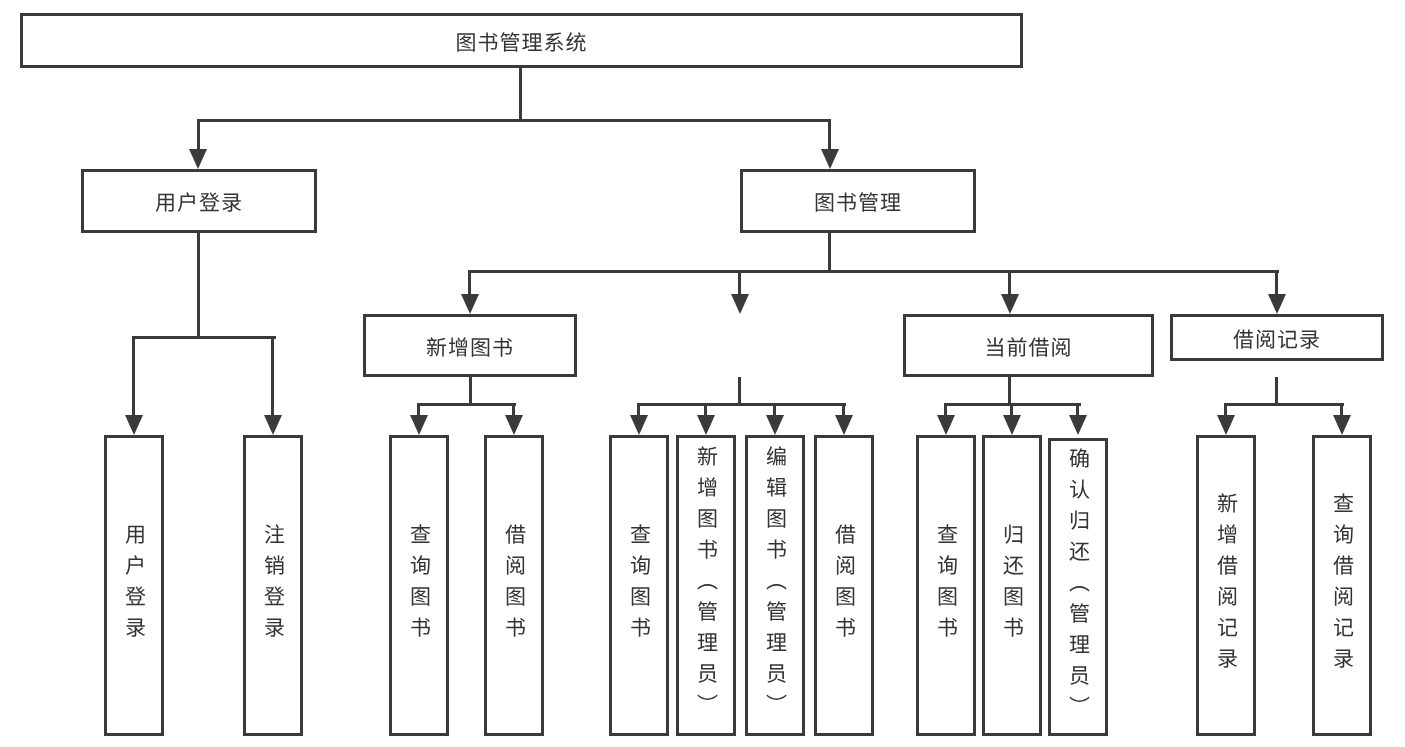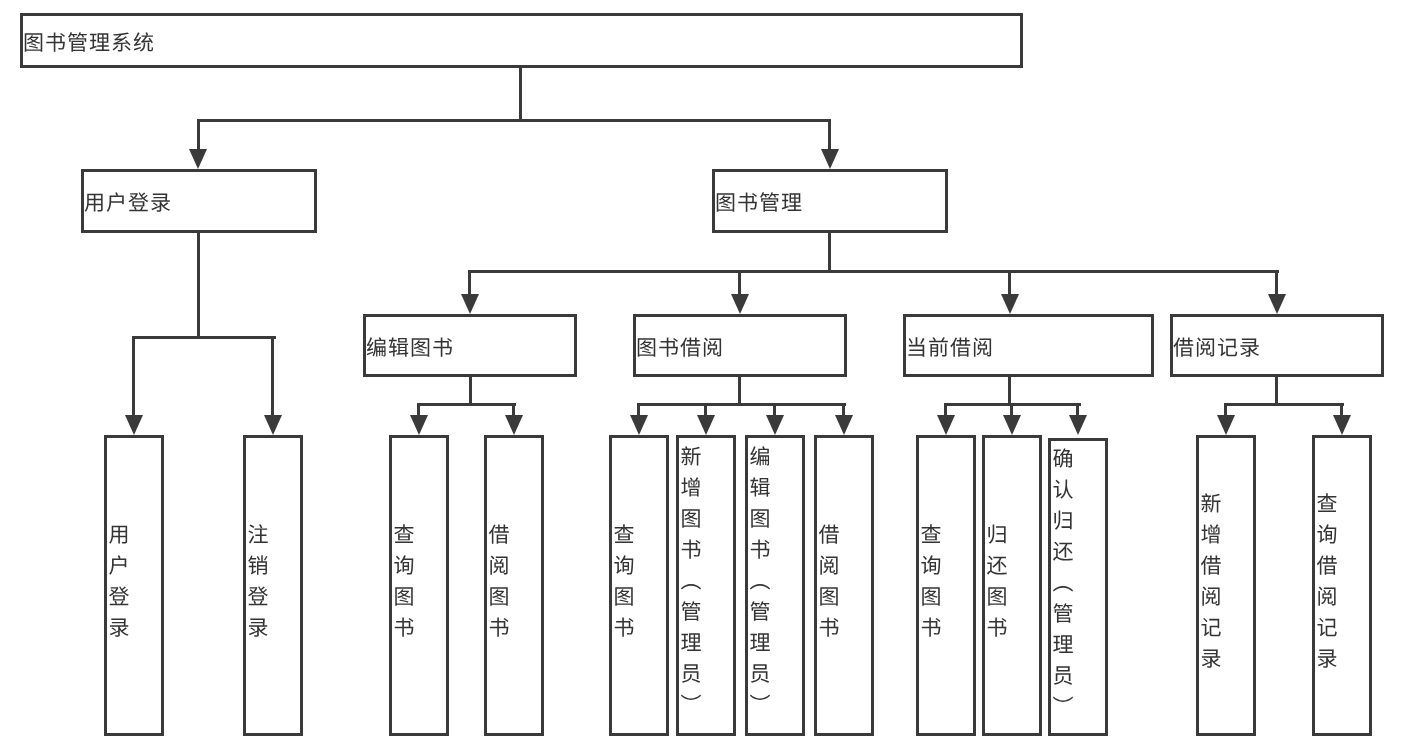--- a/index.html
+++ b/index.html
@@ -15,21 +15,21 @@
     background:var(--bg);
     font-family:"Liberation Sans","DejaVu Sans",sans-serif;
     color:var(--text);
     overflow:hidden;
   }
   .node{
     position:absolute;
     border:3px solid var(--line);
     background:#fff;
     box-sizing:border-box;
-    display:flex;align-items:center;
+    display:flex;align-items:center;justify-content:center;
   }
   .hnode{font-size:21px;letter-spacing:1px;}
   .leaf .vtext{
     writing-mode:vertical-rl;
     text-orientation:mixed;
     font-size:21px;
     letter-spacing:10px;
     line-height:1;
     white-space:nowrap;
   }
@@ -62,21 +62,21 @@
   <div class="vline" style="left:519px;top:68px;height:53px"></div>
   <div class="hline" style="left:197px;top:119px;width:634px"></div>
   <div class="vline" style="left:197px;top:119px;height:33px"></div>
   <div class="arrowhead" style="left:189px;top:149px"></div>
   <div class="vline" style="left:828px;top:119px;height:33px"></div>
   <div class="arrowhead" style="left:821px;top:149px"></div>
 
   <div class="node hnode" style="left:81px;top:169px;width:236px;height:64px">
     <span>用户登录</span>
   </div>
-  <div class="node hnode" style="left:712px;top:169px;width:236px;height:64px">
+  <div class="node hnode" style="left:740px;top:169px;width:236px;height:64px">
     <span>图书管理</span>
   </div>
 
   <div class="vline" style="left:197px;top:232px;height:107px"></div>
   <div class="hline" style="left:132px;top:336px;width:144px"></div>
   <div class="vline" style="left:132px;top:336px;height:82px"></div>
   <div class="arrowhead" style="left:125px;top:415px"></div>
   <div class="vline" style="left:271px;top:336px;height:82px"></div>
   <div class="arrowhead" style="left:264px;top:415px"></div>
 
@@ -85,29 +85,26 @@
   <div class="vline" style="left:468px;top:270px;height:27px"></div>
   <div class="arrowhead" style="left:461px;top:294px"></div>
   <div class="vline" style="left:738px;top:270px;height:27px"></div>
   <div class="arrowhead" style="left:731px;top:294px"></div>
   <div class="vline" style="left:1008px;top:270px;height:27px"></div>
   <div class="arrowhead" style="left:1001px;top:294px"></div>
   <div class="vline" style="left:1275px;top:270px;height:27px"></div>
   <div class="arrowhead" style="left:1268px;top:294px"></div>
 
   <div class="node hnode" style="left:363px;top:314px;width:214px;height:63px">
-    <span>编辑图书</span>
-  </div>
-  <div class="node hnode" style="left:633px;top:314px;width:214px;height:63px">
-    <span>图书借阅</span>
+    <span>新增图书</span>
   </div>
   <div class="node hnode" style="left:903px;top:314px;width:251px;height:63px">
     <span>当前借阅</span>
   </div>
-  <div class="node hnode" style="left:1170px;top:314px;width:214px;height:63px">
+  <div class="node hnode" style="left:1170px;top:314px;width:214px;height:47px">
     <span>借阅记录</span>
   </div>
 
   <div class="vline" style="left:469px;top:377px;height:29px"></div>
   <div class="hline" style="left:417px;top:403px;width:99px"></div>
   <div class="vline" style="left:417px;top:403px;height:15px"></div>
   <div class="arrowhead" style="left:410px;top:415px"></div>
   <div class="vline" style="left:512px;top:403px;height:15px"></div>
   <div class="arrowhead" style="left:505px;top:415px"></div>
 

